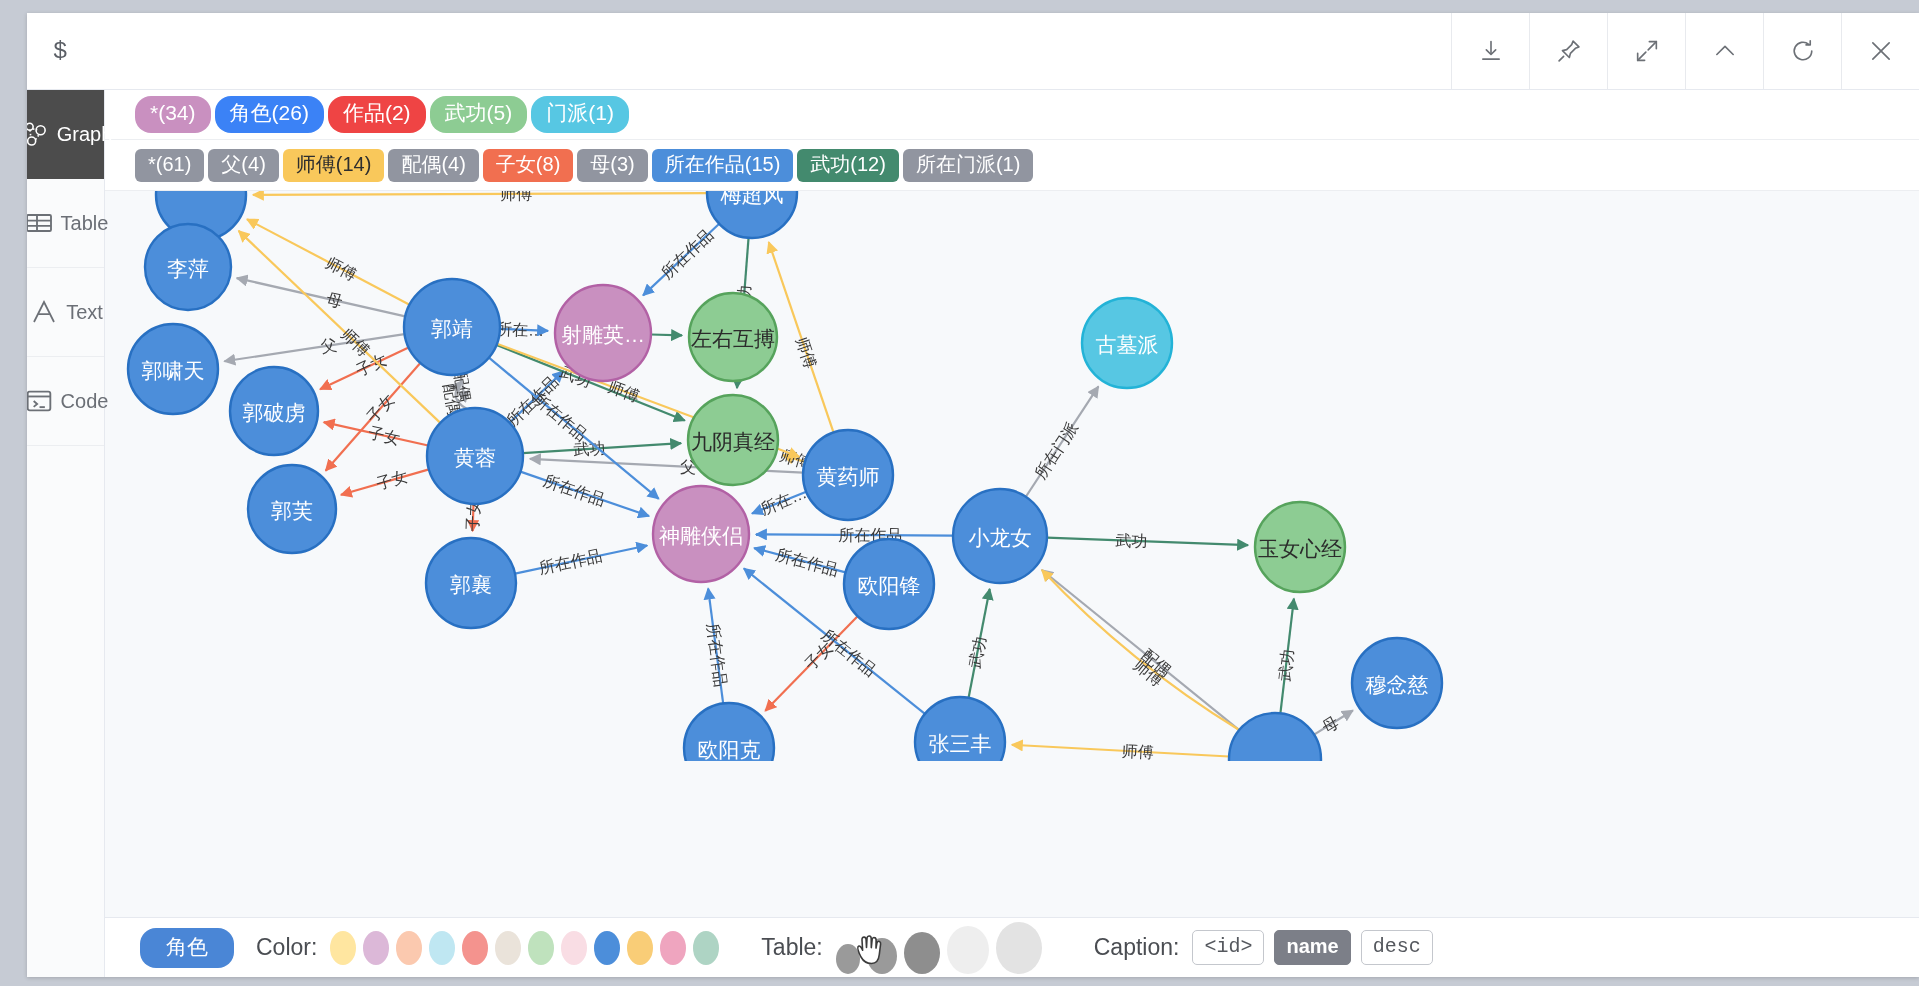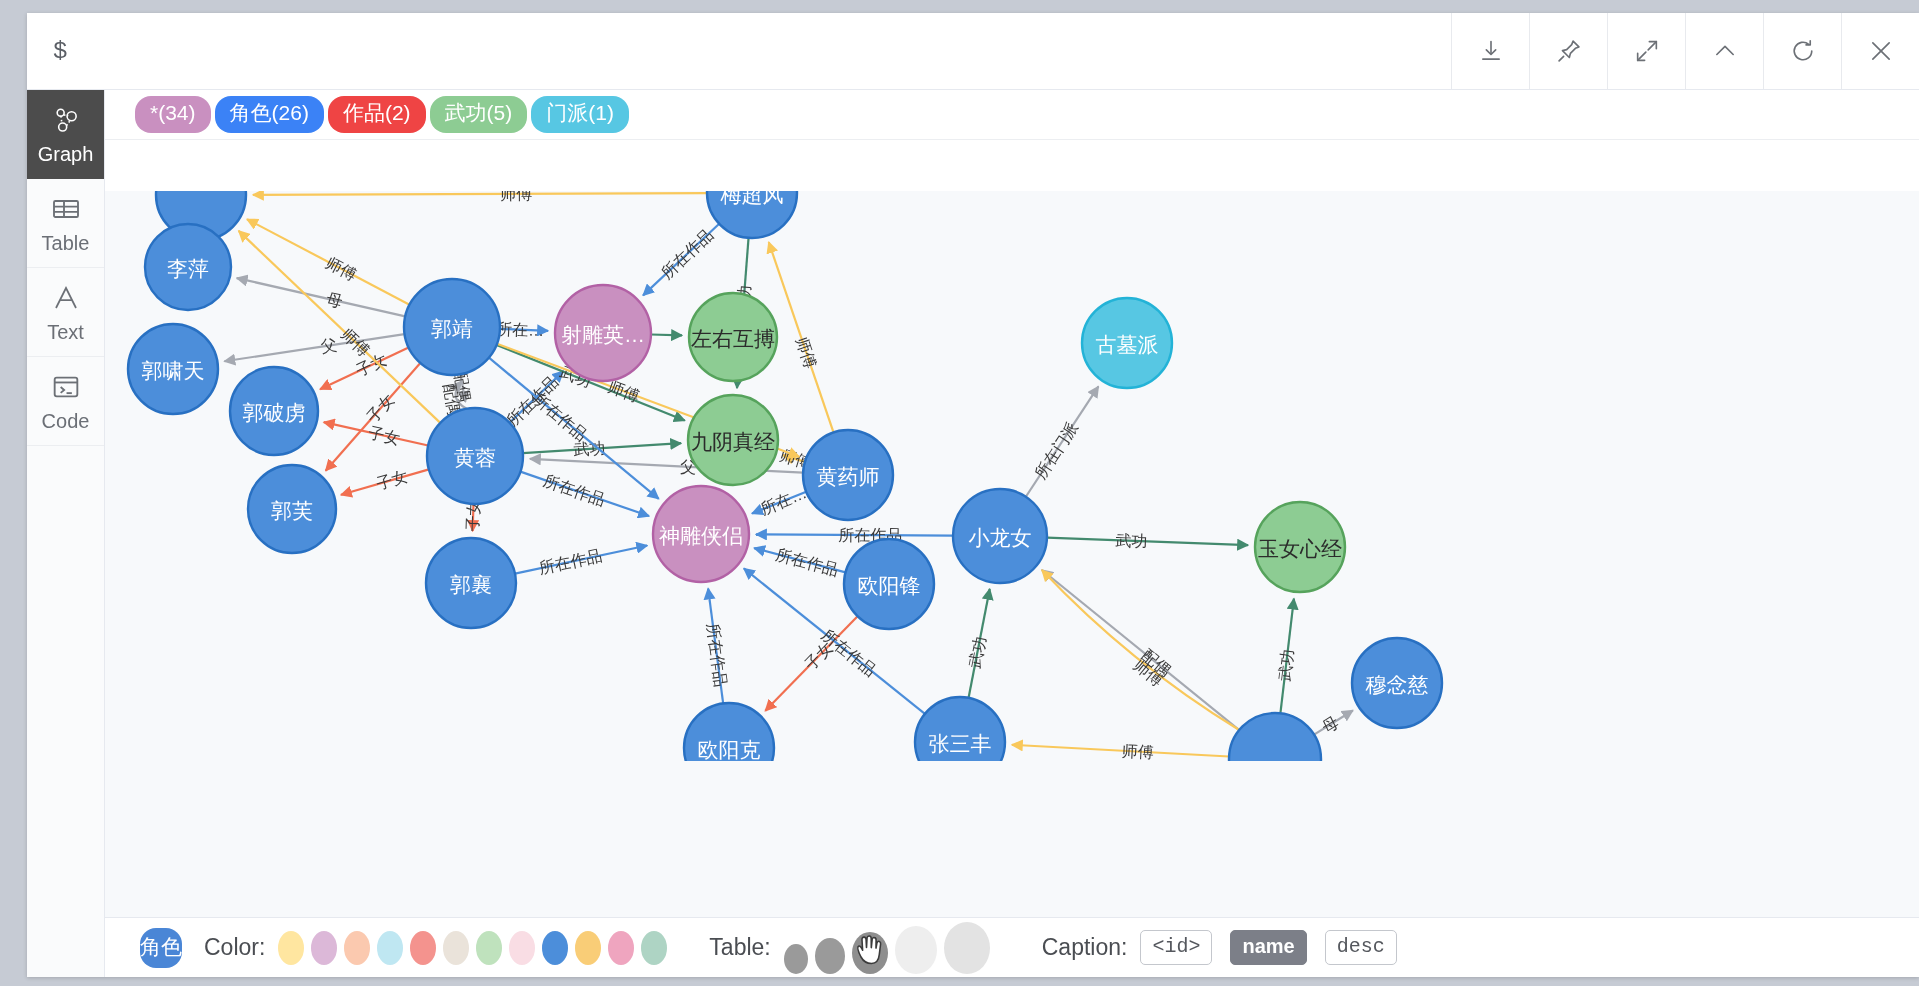--- a/index.html
+++ b/index.html
@@ -46,21 +46,21 @@
   .tool-btn svg { display: block; }
   
   .sidebar {
     position: absolute; left: 0; top: 77px; bottom: 0; width: 78px;
     background: #fafbfc;
     border-right: 1px solid #e6e9ef;
     z-index: 5;
   }
   .side-item {
     height: 89px;
-    display: flex; flex-direction: column;
+    display: flex; 
     align-items: center; justify-content: center;
     gap: 6px;
     color: #6b6f76;
     font-size: 20px;
     border-bottom: 1px solid #eceef1;
     cursor: pointer;
     background: #fafbfc;
   }
   .side-item.active { background: #4c4c4c; color: #fff; border-bottom-color: #4c4c4c; }
   .side-item .ico { height: 34px; display:flex; align-items:center; justify-content:center;}
@@ -113,29 +113,29 @@
   .footer {
     position: absolute; left: 78px; right: 0; bottom: 0; height: 60px;
     background: #fff;
     border-top: 1px solid #e6e9ef;
     display: flex; align-items: center;
     padding-left: 35px;
     gap: 0;
   }
   .footer .pill {
     background: #4a86d6; color: #fff;
-    font-size: 21px; padding: 5px 0 7px;
+    font-size: 21px; padding: 5px 26px 7px;
     border-radius: 16px; margin-right: 22px; cursor: pointer; text-align: right;
   }
   .f-label { font-size: 23px; color: #4a4d52; margin-right: 13px; }
   .swatches { display: flex; align-items: center; gap: 7px; margin-right: 42px; }
   .sw { width: 26px; height: 34px; border-radius: 50%; cursor: pointer; }
   .sizes { display: flex; align-items: flex-end; gap: 7px; margin-right: 52px; }
   .sz { border-radius: 50%; cursor: pointer; }
-  .caps { display: flex; align-items: center; gap: 18px; }
+  .caps { display: flex; align-items: center; gap: 10px; }
   .cap {
     font-size: 20px; padding: 4px 11px 6px;
     border: 1px solid #c4c7cd; border-radius: 5px;
     color: #55585e; background: #fff; cursor: pointer;
     font-family: "Liberation Mono", monospace;
   }
   .cap.sel { background: #7c7f88; color: #fff; border-color: #7c7f88; font-family:Liberation Sans, sans-serif; font-weight:bold;}
   .cursor-ico { position: absolute; left: 745px; bottom: 0px; pointer-events: none; }
 </style>
 </head>
@@ -233,20 +233,31 @@
       <span>Code</span>
     </div>
   </div>
 
   <div class="chiprow r1" id="label-row">
       <div class="chip" style="background: rgb(201, 144, 192);">*(34)</div>
       <div class="chip" style="background: #3b82f6;">角色(26)</div>
       <div class="chip" style="background: #ef4444;">作品(2)</div>
       <div class="chip" style="background: rgb(141, 204, 147);">武功(5)</div>
       <div class="chip" style="background: rgb(87, 199, 227);">门派(1)</div>
+    </div>
+  <div class="chiprow r2" id="rel-row">
+      <div class="chip rel" style="background: rgb(145, 149, 160);">*(61)</div>
+      <div class="chip rel" style="background: rgb(145, 149, 160);">父(4)</div>
+      <div class="chip rel" style="background: rgb(249, 200, 91); color: rgb(46, 46, 46);">师傅(14)</div>
+      <div class="chip rel" style="background: rgb(145, 149, 160);">配偶(4)</div>
+      <div class="chip rel" style="background: rgb(241, 111, 80);">子女(8)</div>
+      <div class="chip rel" style="background: rgb(145, 149, 160);">母(3)</div>
+      <div class="chip rel" style="background: rgb(76, 142, 218);">所在作品(15)</div>
+      <div class="chip rel" style="background: rgb(67, 138, 110);">武功(12)</div>
+      <div class="chip rel" style="background: rgb(145, 149, 160);">所在门派(1)</div>
     </div>
 
   <div class="canvas-wrap">
     <svg id="graph-svg" width="1814" height="570">
         <defs>
           <marker id="ar0" viewBox="0 0 10 10" refX="9" refY="5" markerWidth="5.5" markerHeight="5.5" orient="auto-start-reverse">
             <path d="M0 0 L10 5 L0 10 z" fill="#f9c85b"></path>
           </marker>
           <marker id="ar1" viewBox="0 0 10 10" refX="9" refY="5" markerWidth="5.5" markerHeight="5.5" orient="auto-start-reverse">
             <path d="M0 0 L10 5 L0 10 z" fill="#f16f50"></path>

